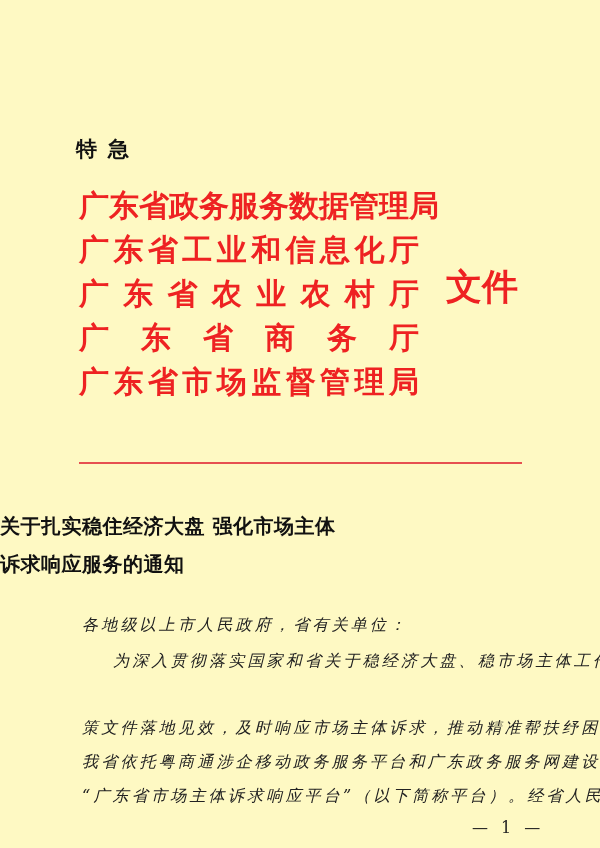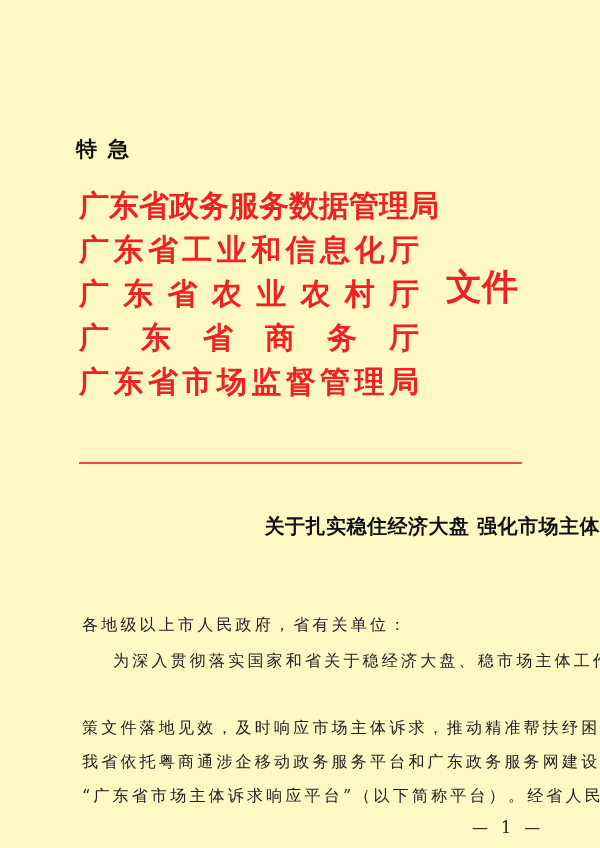--- a/index.html
+++ b/index.html
@@ -20,30 +20,30 @@
     display: flex; justify-content: space-between; white-space: nowrap;
   }
   .issuer span { display: inline-block; }
   .doc-word {
     position: absolute; left: 446px; top: 263px;
     color: #ee2222; font-family: Liberation Sans, sans-serif; font-weight: bold;
     font-size: 36px; letter-spacing: 0px;
   }
   .red-rule { position: absolute; left: 79px; top: 462px; width: 443px; height: 2px; background: #e65050; }
   .title {
-    position: absolute; left: 0; width: 600px; text-align: right;
+    position: absolute; left: 0; width: 600px; text-align: left;
     font-family: "DejaVu Serif", "Liberation Serif", serif; font-weight: bold;
     font-size: 20px; color: #111; letter-spacing: 0.5px;
   }
   .title.l1 { top: 513px; }
   .title.l2 { top: 551px; }
   .body-text {
     position: absolute; left: 82px; width: 440px;
     font-family: "DejaVu Serif", "Liberation Serif", serif; font-size: 16px; color: #222;
-    letter-spacing: 3.2px; white-space: nowrap; line-height: 20px;
+    letter-spacing: 3.2px; white-space: nowrap; line-height: 20px; font-style: italic;
   }
   .page-num {
     position: absolute; left: 472px; top: 792px; font-size: 16px; color: #222;
     font-family: "DejaVu Serif", "Liberation Serif", serif; letter-spacing: 4px;
   }
 </style>
 </head>
 <body>
 
 <div class="page">
@@ -107,20 +107,21 @@
         <span>理</span>
         <span>局</span>
       </div>
   </div>
 
   <div class="doc-word">文件</div>
 
   <div class="red-rule"></div>
 
   <div class="title l1">关于扎实稳住经济大盘 强化市场主体</div>
+  <div class="title l2">诉求响应服务的通知</div>
 
   <div class="body-text" style="top:615px;">各地级以上市人民政府，省有关单位：</div>
   <div class="body-text" style="top:651px; left:113px;">为深入贯彻落实国家和省关于稳经济大盘、稳市场主体工作</div>
   <div class="body-text" style="top:718px;">策文件落地见效，及时响应市场主体诉求，推动精准帮扶纾困，</div>
   <div class="body-text" style="top:752px;">我省依托粤商通涉企移动政务服务平台和广东政务服务网建设了</div>
   <div class="body-text" style="top:786px;">“广东省市场主体诉求响应平台”（以下简称平台）。经省人民政</div>
 
   <div class="page-num" style="top:818px;">— 1 —</div>
 </div>
 

